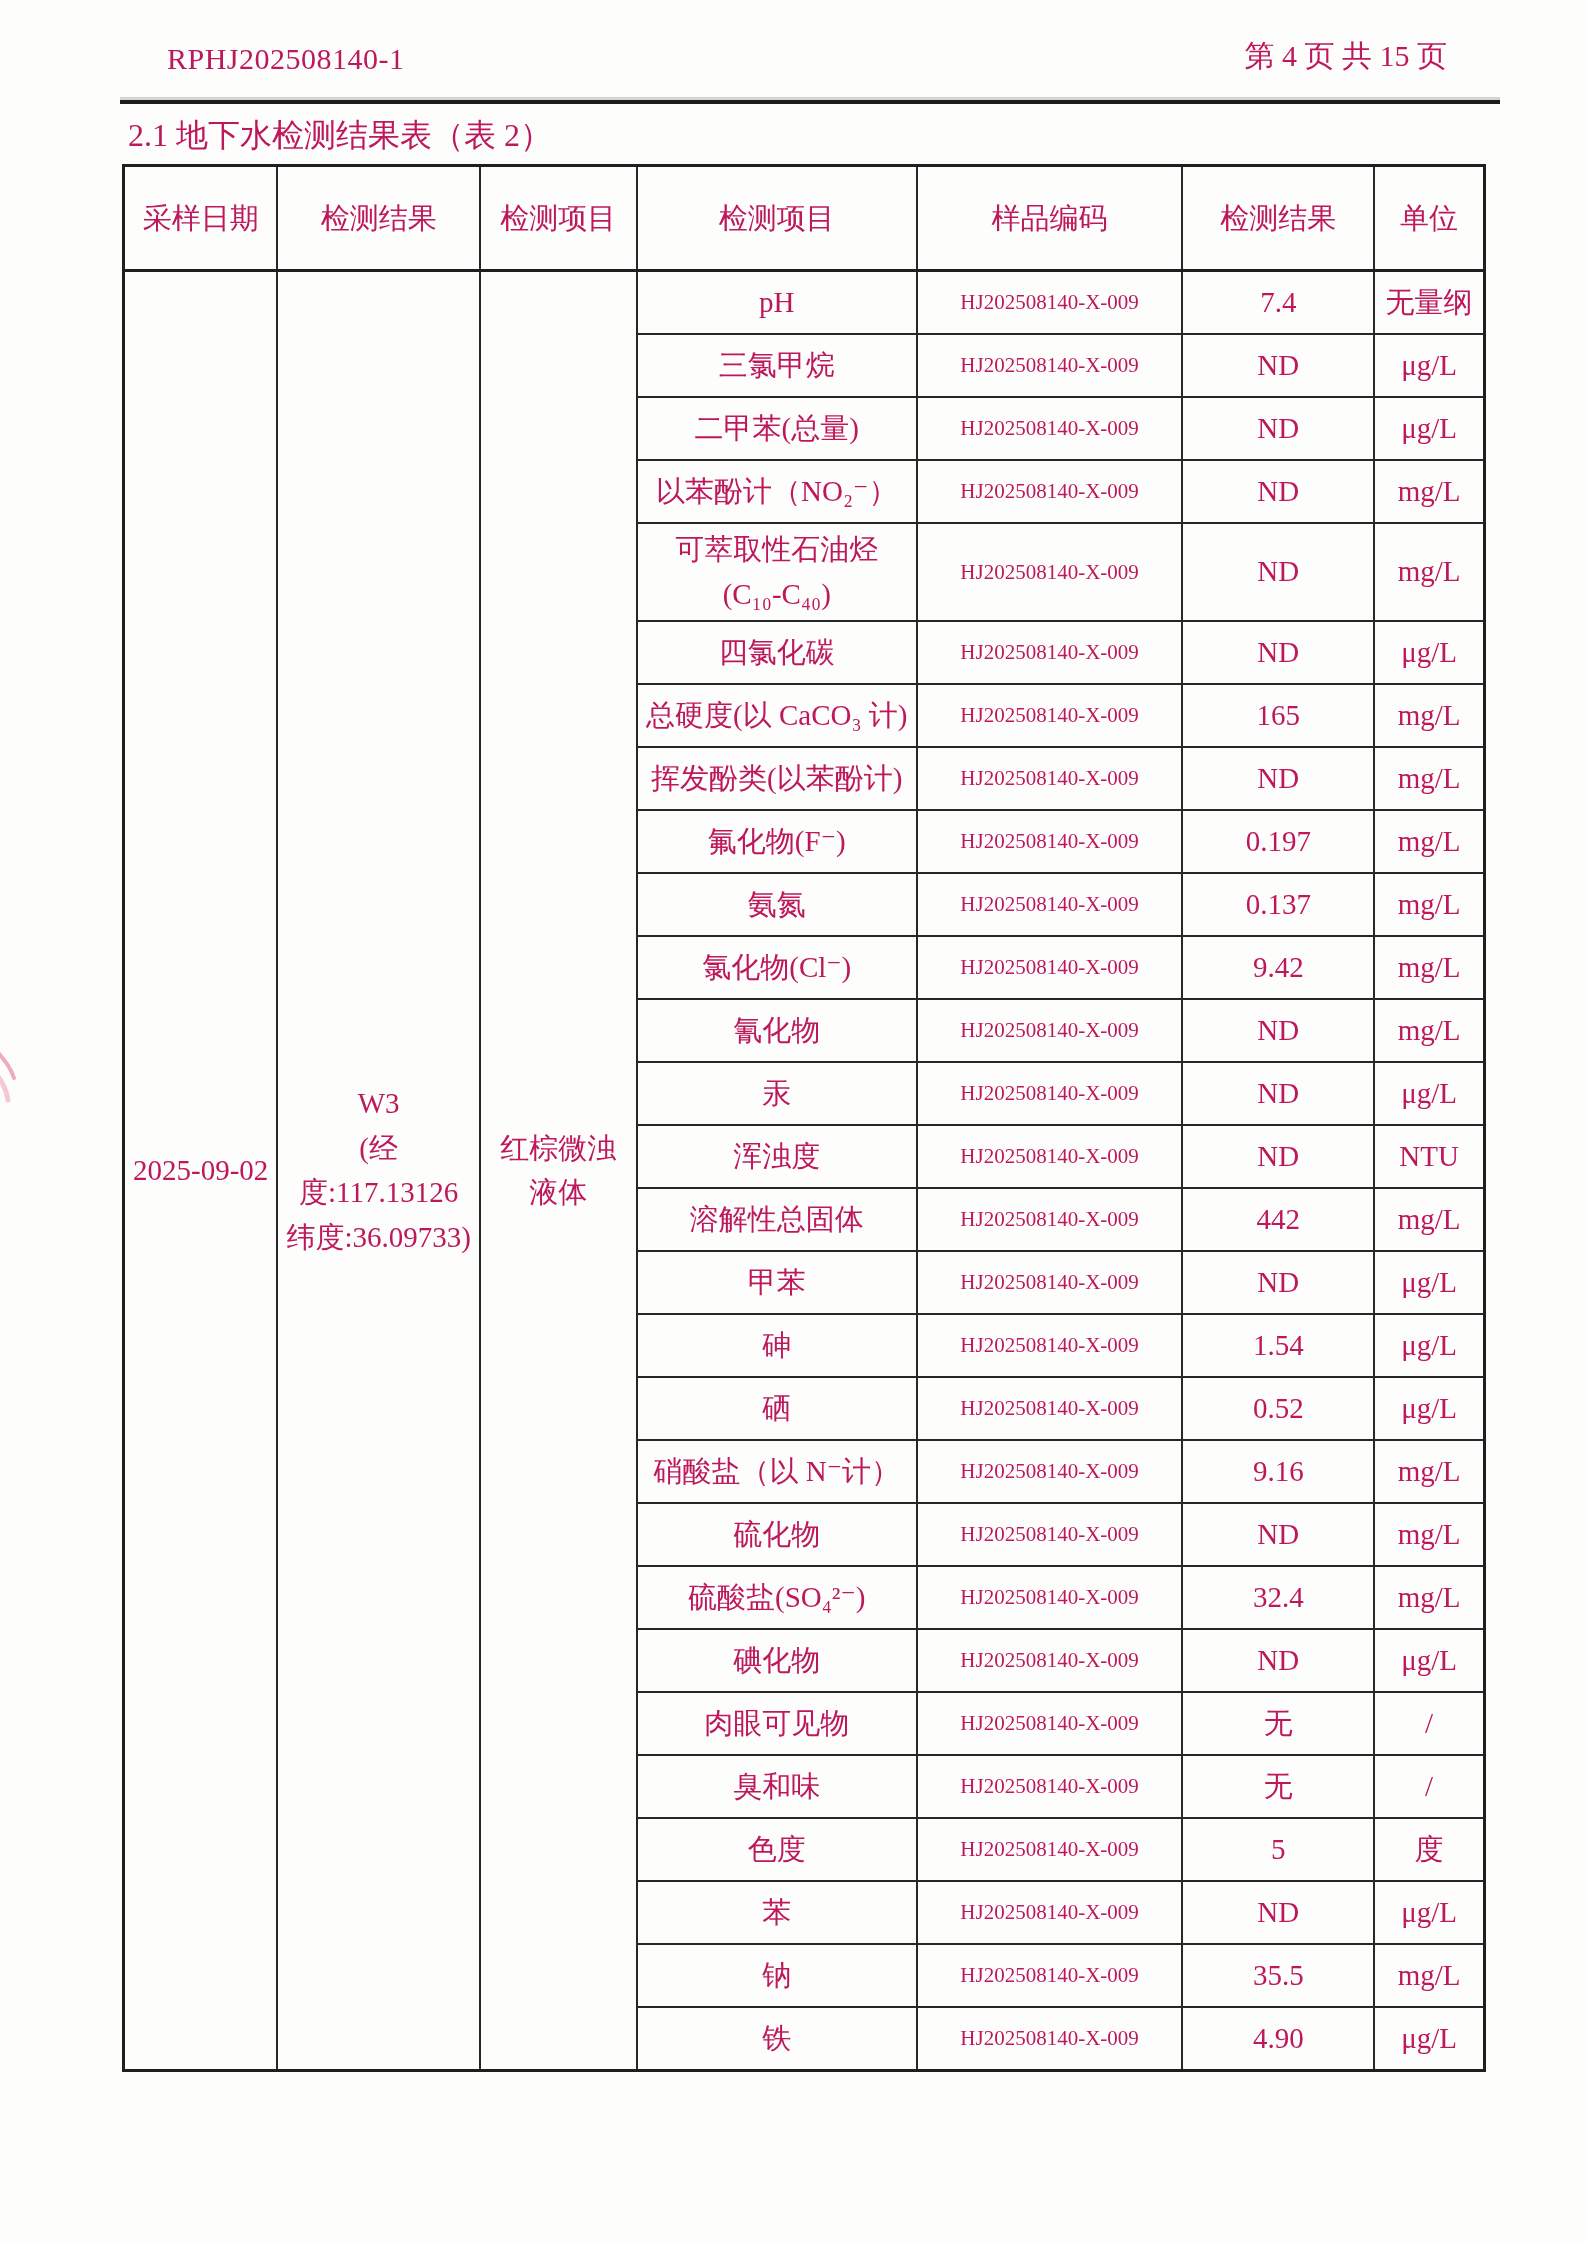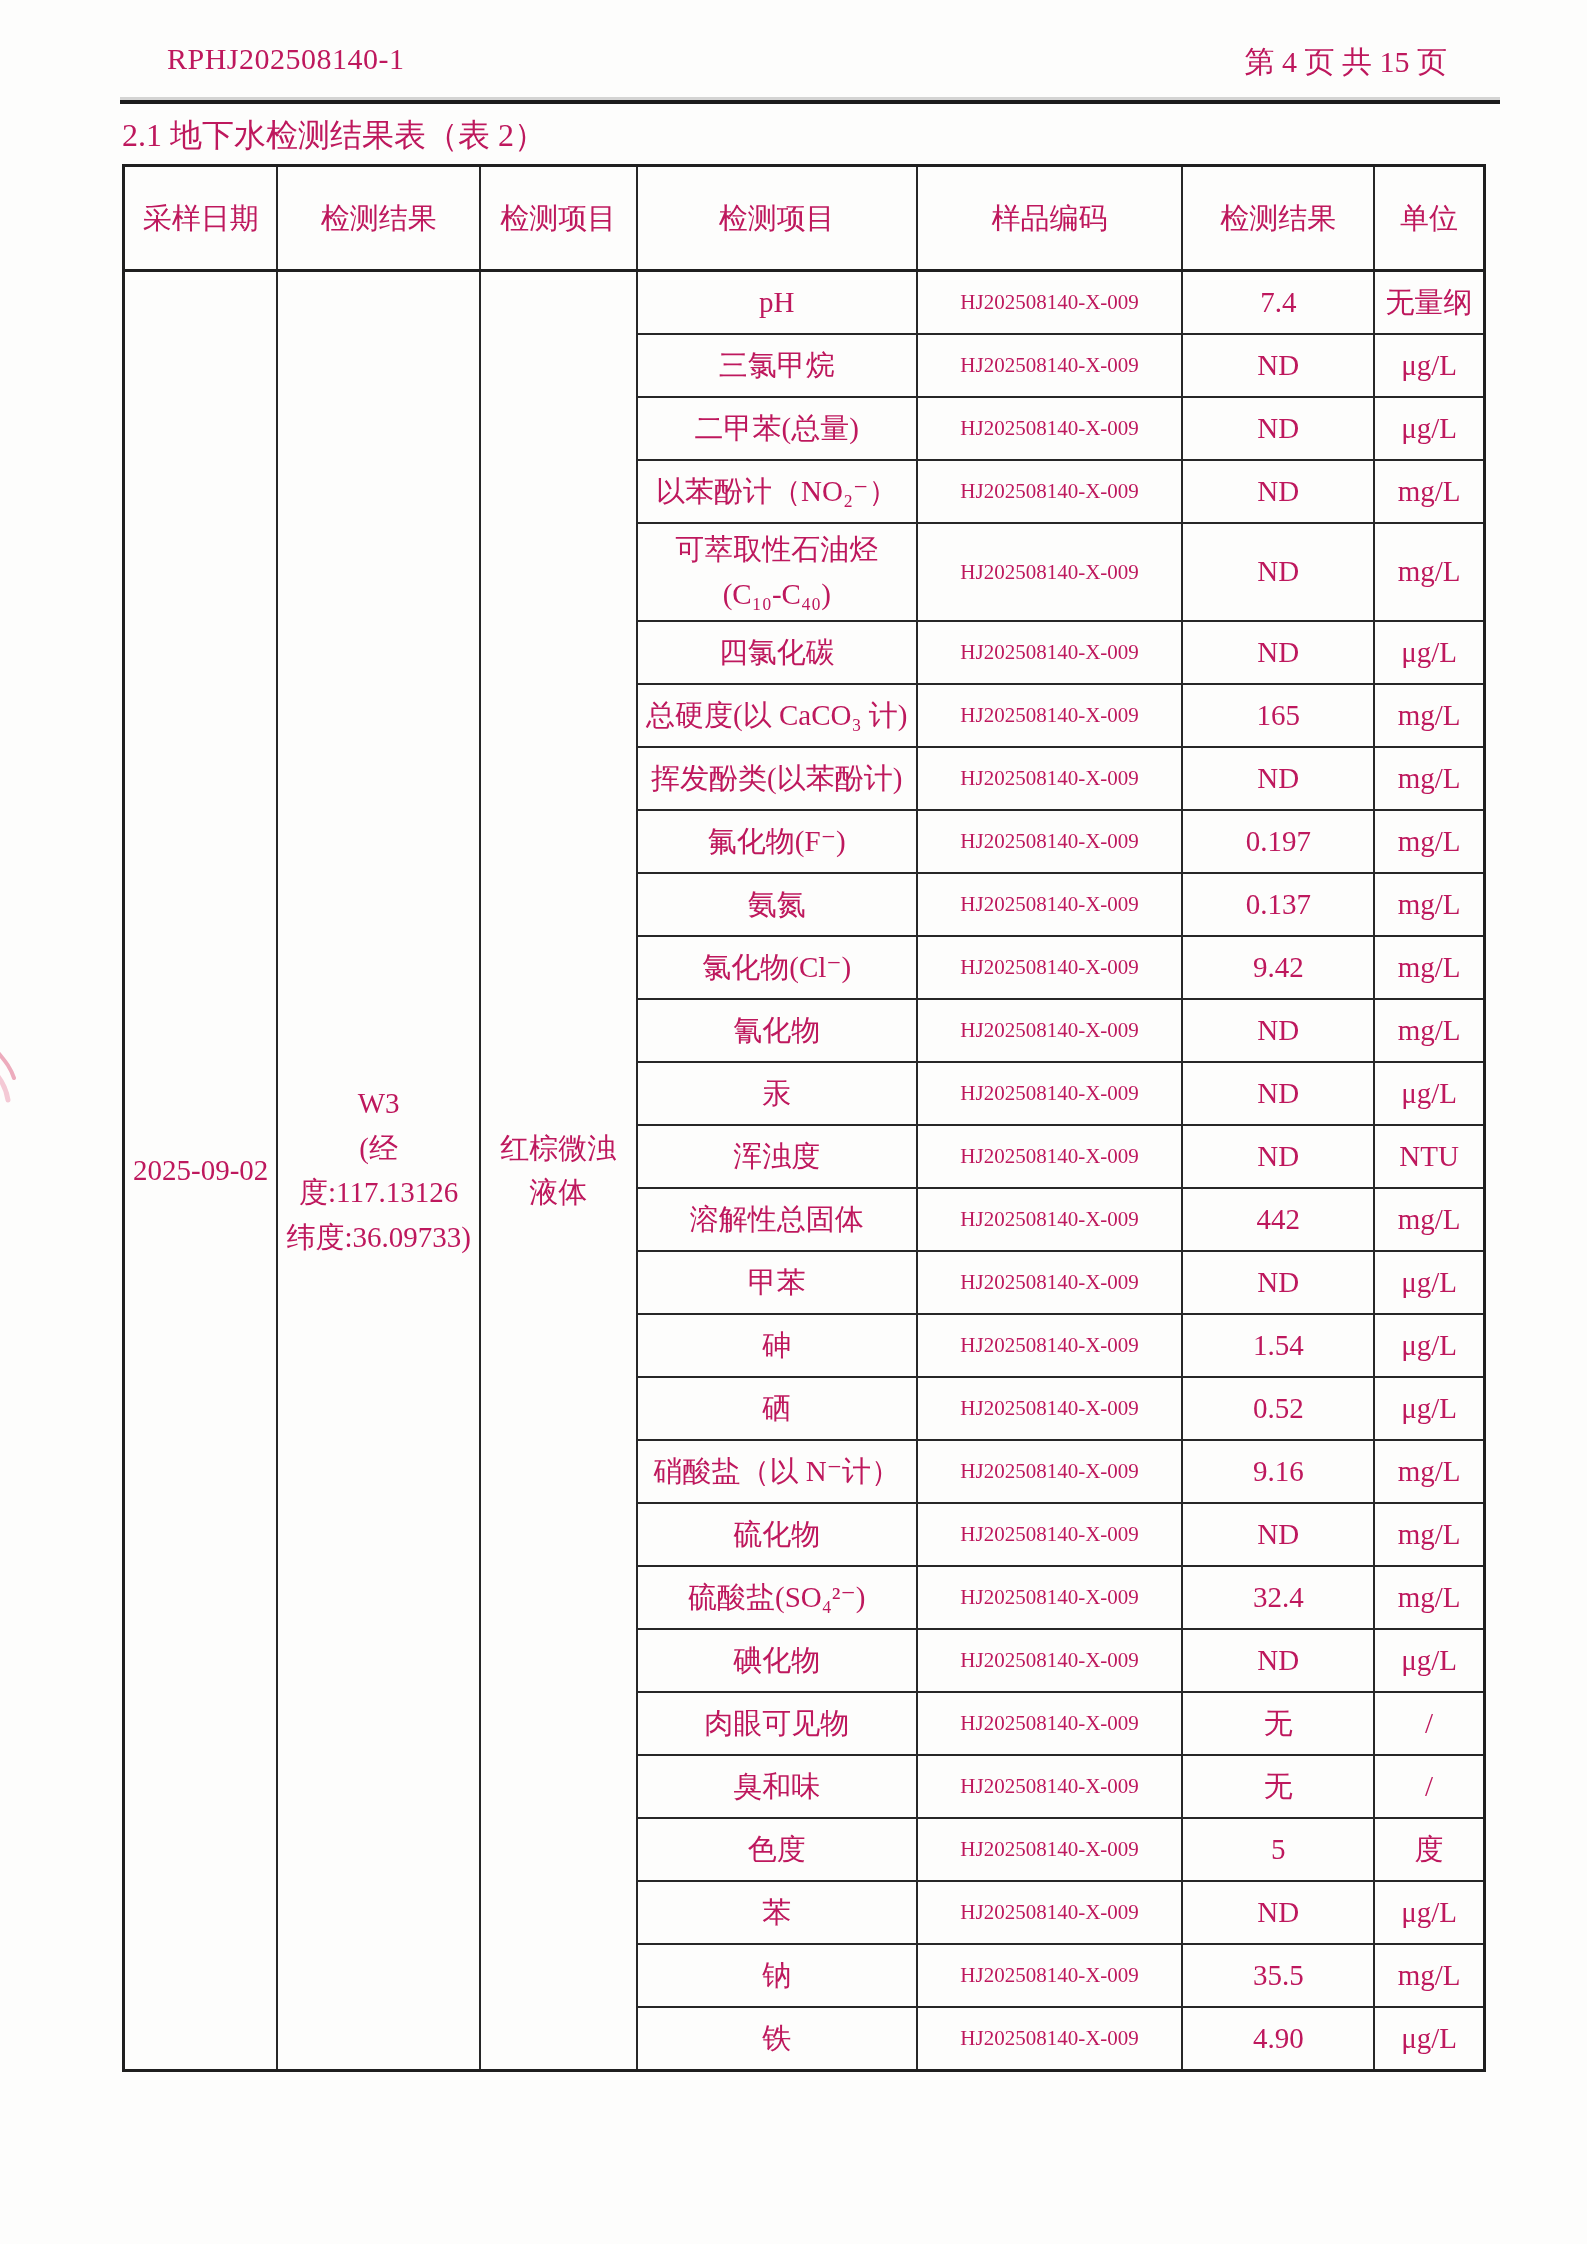--- a/index.html
+++ b/index.html
@@ -18,36 +18,36 @@
     position: absolute;
     left: 167px;
     top: 42px;
     font-size: 30px;
     letter-spacing: 0.5px;
     white-space: nowrap;
   }
   .page-no {
     position: absolute;
     right: 140px;
-    top: 42px;
+    top: 36px;
     font-size: 30px;
     white-space: nowrap;
   }
   .header-rule {
     position: absolute;
     left: 120px;
     top: 100px;
     width: 1380px;
     height: 4px;
     background: #1c1c1c;
     box-shadow: 0 -3px 0 rgba(30,30,30,0.18);
   }
   .page-title {
     position: absolute;
-    left: 122px;
+    left: 128px;
     top: 114px;
     font-size: 32px;
     white-space: nowrap;
   }
   table.doc-table {
     position: absolute;
     left: 122px;
     top: 164px;
     width: 1364px;
     border-collapse: collapse;

